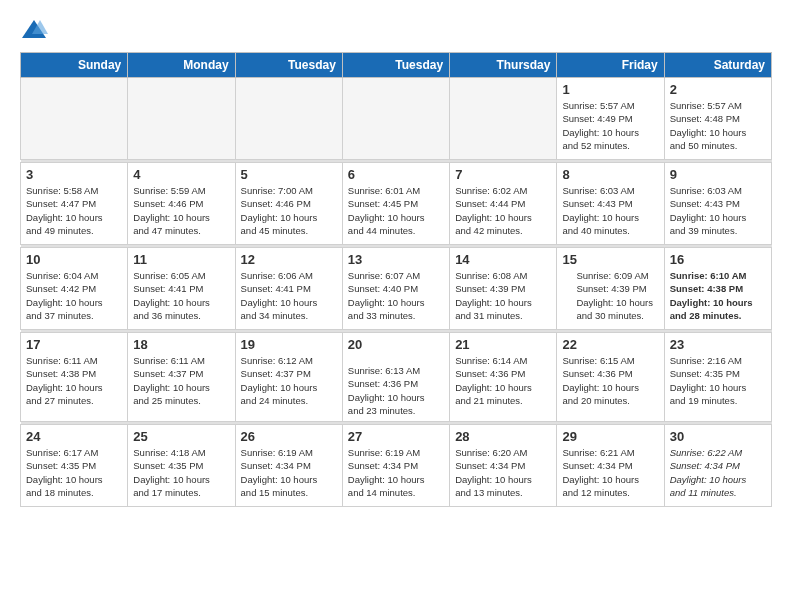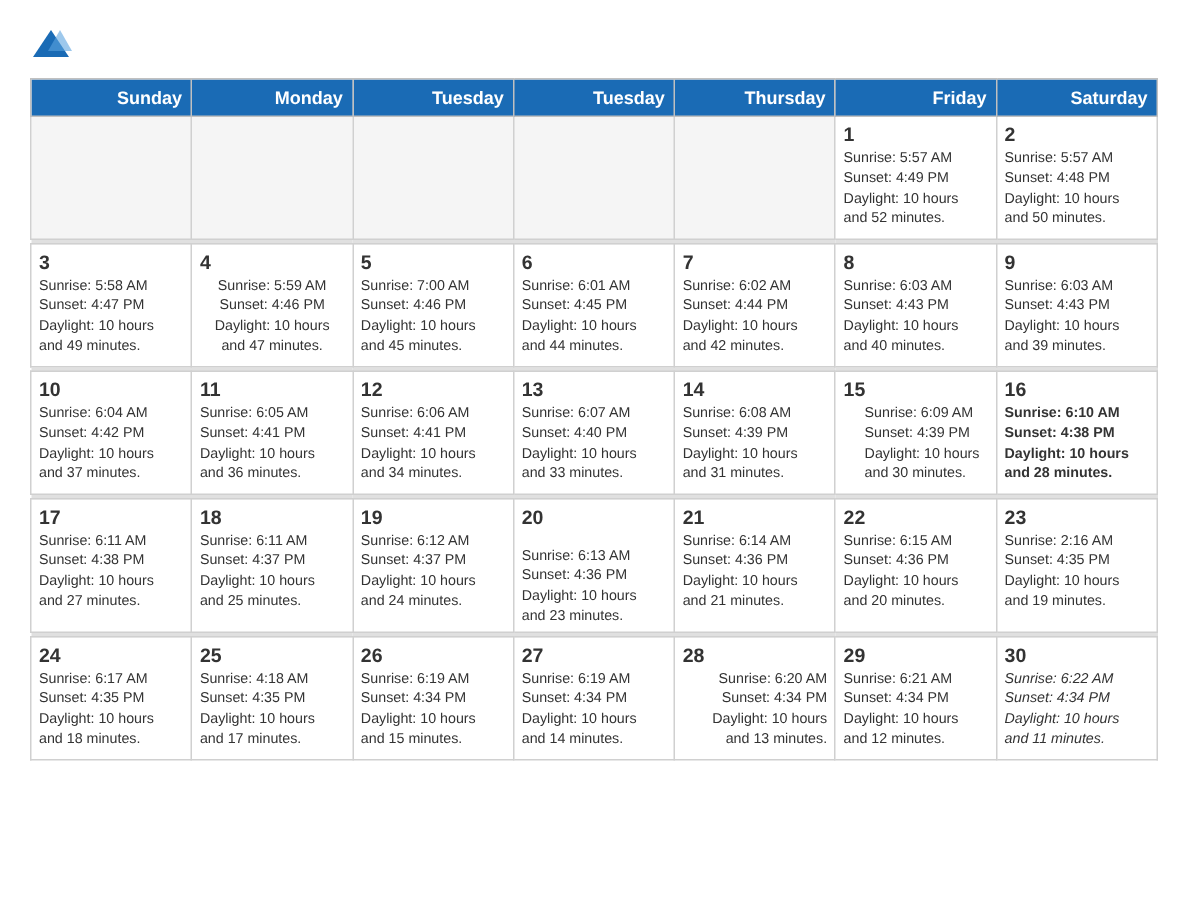--- a/index.html
+++ b/index.html
@@ -159,21 +159,21 @@
         <tr>
           <td>
             <span class="day-number">3</span>
             <div class="day-info" style="white-space: pre-line;">Sunrise: 5:58 AM
 Sunset: 4:47 PM
 Daylight: 10 hours
 and 49 minutes.</div>
           </td>
           <td>
             <span class="day-number">4</span>
-            <div class="day-info" style="white-space: pre-line; text-align: center;">Sunrise: 5:59 AM
+            <div class="day-info" style="white-space: pre-line;">Sunrise: 5:59 AM
 Sunset: 4:46 PM
 Daylight: 10 hours
 and 47 minutes.</div>
           </td>
           <td>
             <span class="day-number">5</span>
             <div class="day-info" style="white-space: pre-line;">Sunrise: 7:00 AM
 Sunset: 4:46 PM
 Daylight: 10 hours
 and 45 minutes.</div>
@@ -360,21 +360,21 @@
           </td>
           <td>
             <span class="day-number">27</span>
             <div class="day-info" style="white-space: pre-line;">Sunrise: 6:19 AM
 Sunset: 4:34 PM
 Daylight: 10 hours
 and 14 minutes.</div>
           </td>
           <td>
             <span class="day-number">28</span>
-            <div class="day-info" style="white-space: pre-line; text-align: right;">Sunrise: 6:20 AM
+            <div class="day-info" style="white-space: pre-line;">Sunrise: 6:20 AM
 Sunset: 4:34 PM
 Daylight: 10 hours
 and 13 minutes.</div>
           </td>
           <td>
             <span class="day-number">29</span>
             <div class="day-info" style="white-space: pre-line;">Sunrise: 6:21 AM
 Sunset: 4:34 PM
 Daylight: 10 hours
 and 12 minutes.</div>

